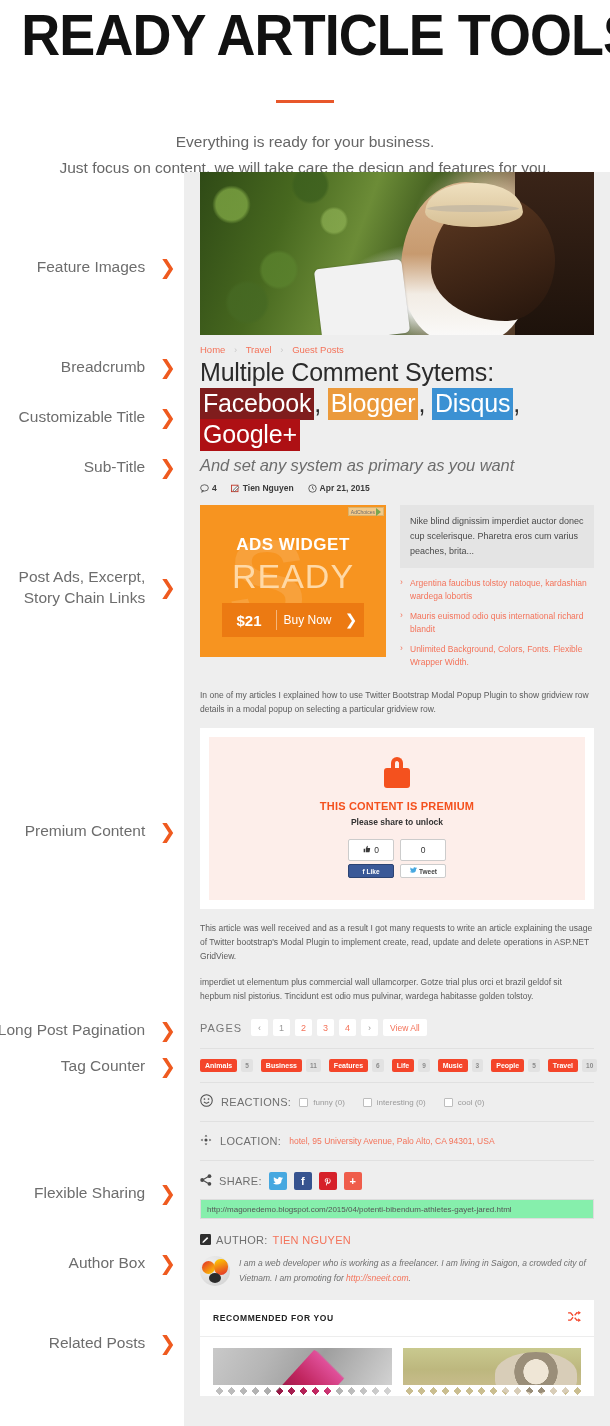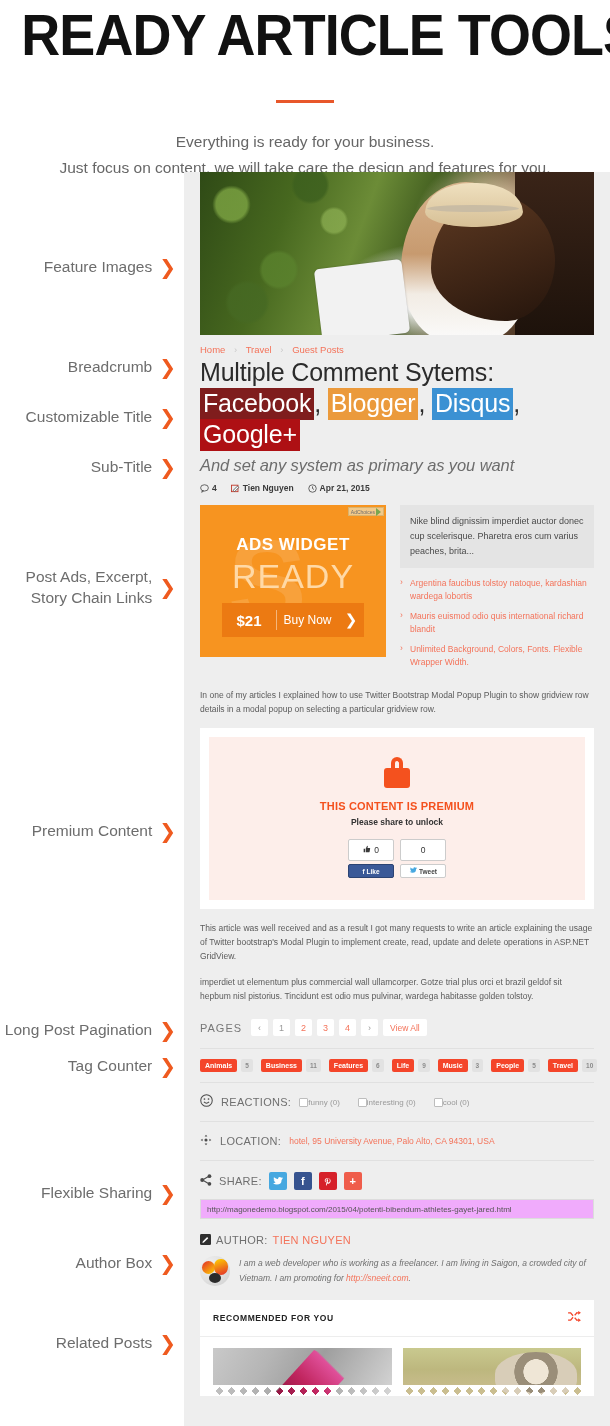--- a/index.html
+++ b/index.html
@@ -38,21 +38,21 @@
     width:426px; height:1254px;
     background:#eeeeee;
   }
   .stage-inner { padding:0 16px; }
 
   
   .labels { position:absolute; left:0; top:172px; width:184px; height:1254px; }
   .lbl {
     position:absolute; right:8px;
     display:flex; align-items:center; justify-content:flex-end;
-    gap:7px;
+    gap:14px;
     white-space:nowrap;
   }
   .lbl .txt {
     font-size:15.5px; color:#6d6d6d; line-height:21px; text-align:right;
   }
   .lbl .chev {
     color:#ef5a1f; font-size:20px; font-weight:bold; line-height:18px;
     font-family:"DejaVu Sans",sans-serif;
   }
 
@@ -229,36 +229,36 @@
     padding:3px 5px; border-radius:2px; white-space:nowrap;
   }
   .tagc {
     background:#e2e2e2; color:#8b8b8b; font-size:6.5px; font-weight:bold;
     padding:3px 4px; border-radius:2px; margin-right:4px;
   }
 
   
   .rowline { display:flex; align-items:center; gap:8px; padding:10px 0; }
   .rowline .ttl { font-size:11px; color:#6f6f6f; letter-spacing:.3px; }
-  .react-opt { display:flex; align-items:center; font-size:8px; color:#9a9a9a; margin-right:10px; }
+  .react-opt { display:flex; align-items:center; gap:5px; font-size:8px; color:#9a9a9a; margin-right:10px; }
   .cbx { width:9px; height:9px; border:1px solid #bdbdbd; background:#fff; border-radius:1px; }
   .loc-val { font-size:8.5px; color:#f4735a; }
 
   
   .share-row { display:flex; align-items:center; gap:7px; padding:11px 0 0 0; }
   .share-ttl { font-size:11px; color:#6f6f6f; letter-spacing:.3px; }
   .sbtn {
     width:18px; height:18px; border-radius:2px; color:#fff;
     display:flex; align-items:center; justify-content:center;
     font-size:11px; font-weight:bold;
   }
   .s-tw { background:#46a8e0; } .s-fb { background:#36538f; }
   .s-pi { background:#d6212a; } .s-pl { background:#ef5d4b; }
   .url-field {
-    margin-top:9px; height:20px; background:#f0abfc; border:1px solid #dcdcdc;
+    margin-top:9px; height:20px; background:#86efac; border:1px solid #dcdcdc;
     display:flex; align-items:center; padding:0 6px;
     font-size:8px; color:#555;
   }
 
   
   .author-hd { display:flex; align-items:center; gap:5px; padding:12px 0 0 0; }
   .author-hd .lab { font-size:11px; color:#6f6f6f; letter-spacing:.3px; }
   .author-hd .nm { font-size:11px; color:#f4735a; letter-spacing:.3px; }
   .author-body { display:flex; gap:9px; margin-top:7px; align-items:flex-start; }
   .avatar {

